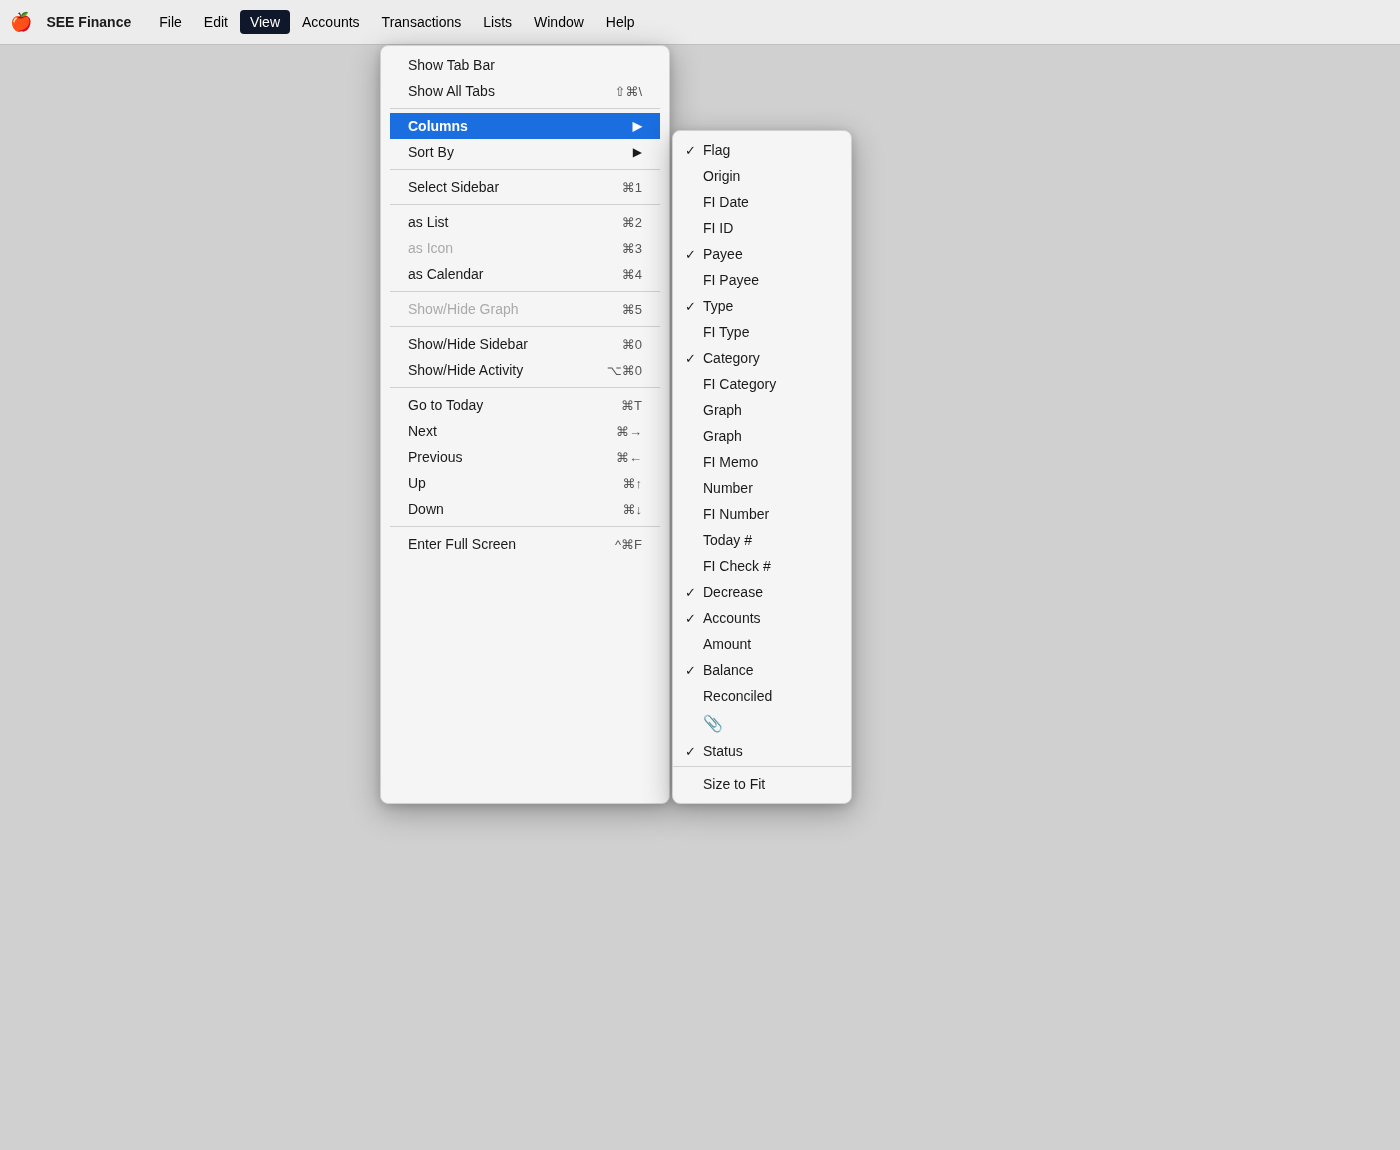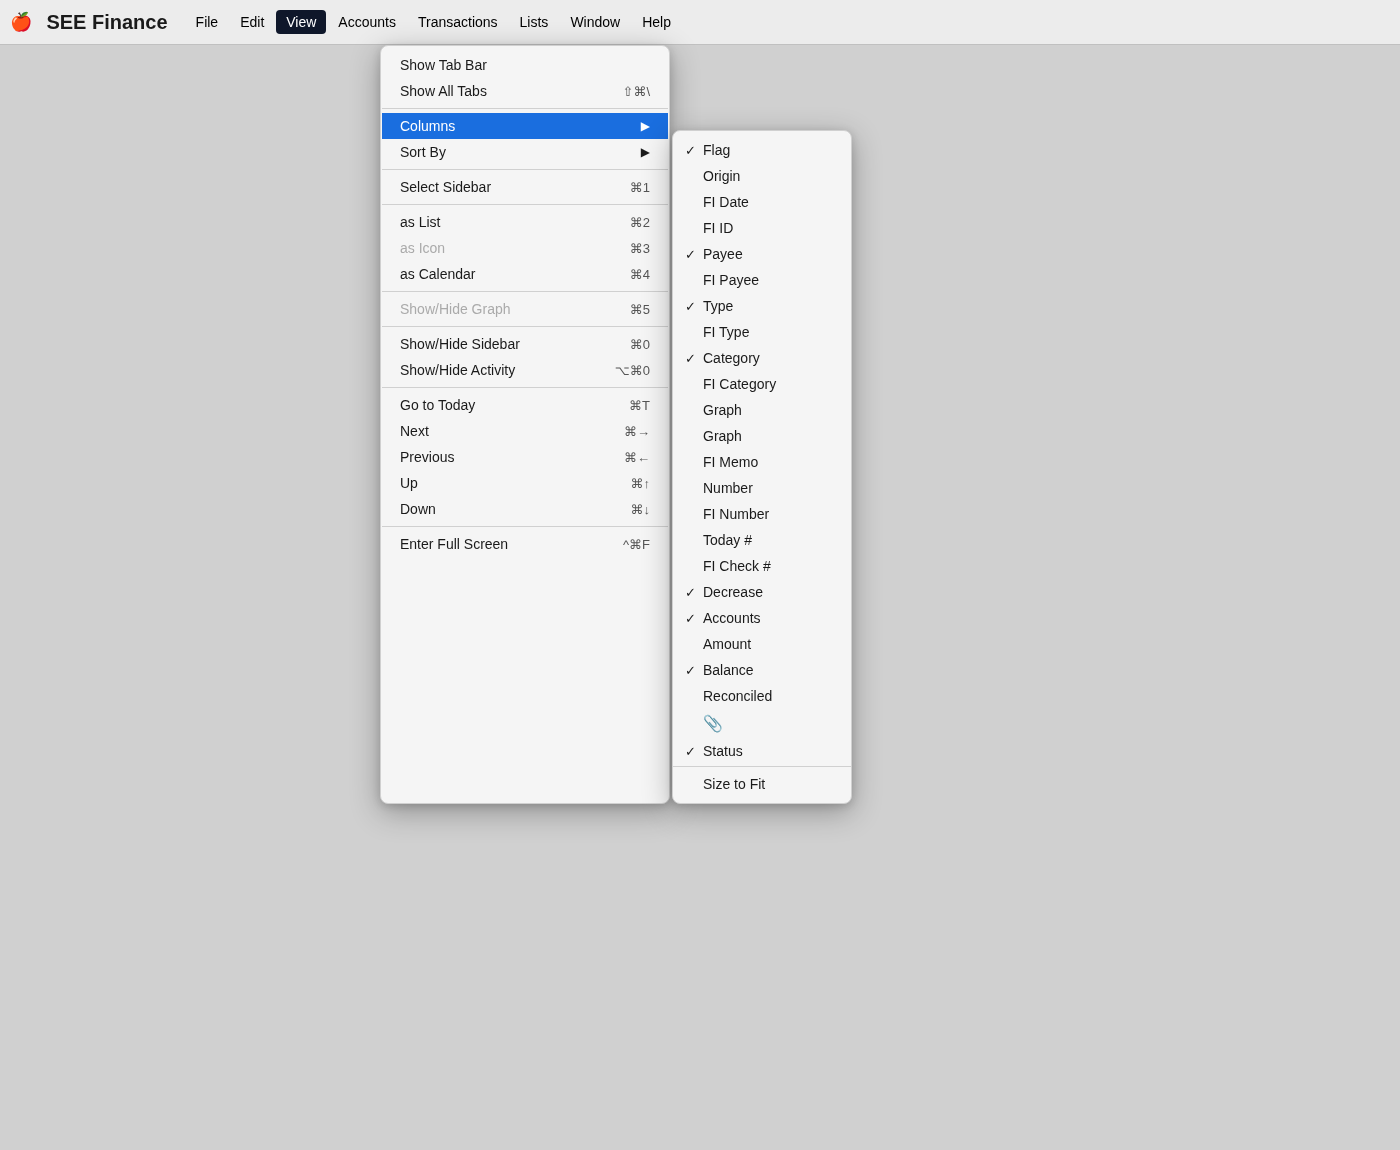--- a/index.html
+++ b/index.html
@@ -28,21 +28,21 @@
     }
 
     .menubar-apple {
       font-size: 18px;
       margin-right: 14px;
       color: #1a1a1a;
     }
 
     .menubar-appname {
       font-weight: 700;
-      font-size: 20px;
+      font-size: 14px;
       margin-right: 18px;
       color: #1a1a1a;
     }
 
     .menubar-item {
       padding: 4px 10px;
       border-radius: 4px;
       cursor: pointer;
       font-size: 14px;
       color: #000000;
@@ -62,37 +62,38 @@
       display: flex;
       z-index: 200;
     }
 
     
     .view-menu {
       background: #f5f5f5;
       border-radius: 8px;
       box-shadow: 0 8px 30px rgba(0,0,0,0.3), 0 2px 8px rgba(0,0,0,0.15);
       min-width: 290px;
-      padding: 6px 1px;
+      padding: 6px 9px;
       border: 1px solid #d0d0d0;
     }
 
     .menu-item {
       display: flex;
       align-items: center;
       padding: 5px 18px;
       cursor: pointer;
       color: #1a1a1a;
       font-size: 14px;
       white-space: nowrap;
     }
 
     .menu-item.highlighted {
       background: #1a6edf;
       color: white;
+      font-weight: bold;
     }
 
     .menu-item.disabled {
       color: #aaa;
       cursor: default;
     }
 
     .menu-item-label {
       flex: 1;
     }

